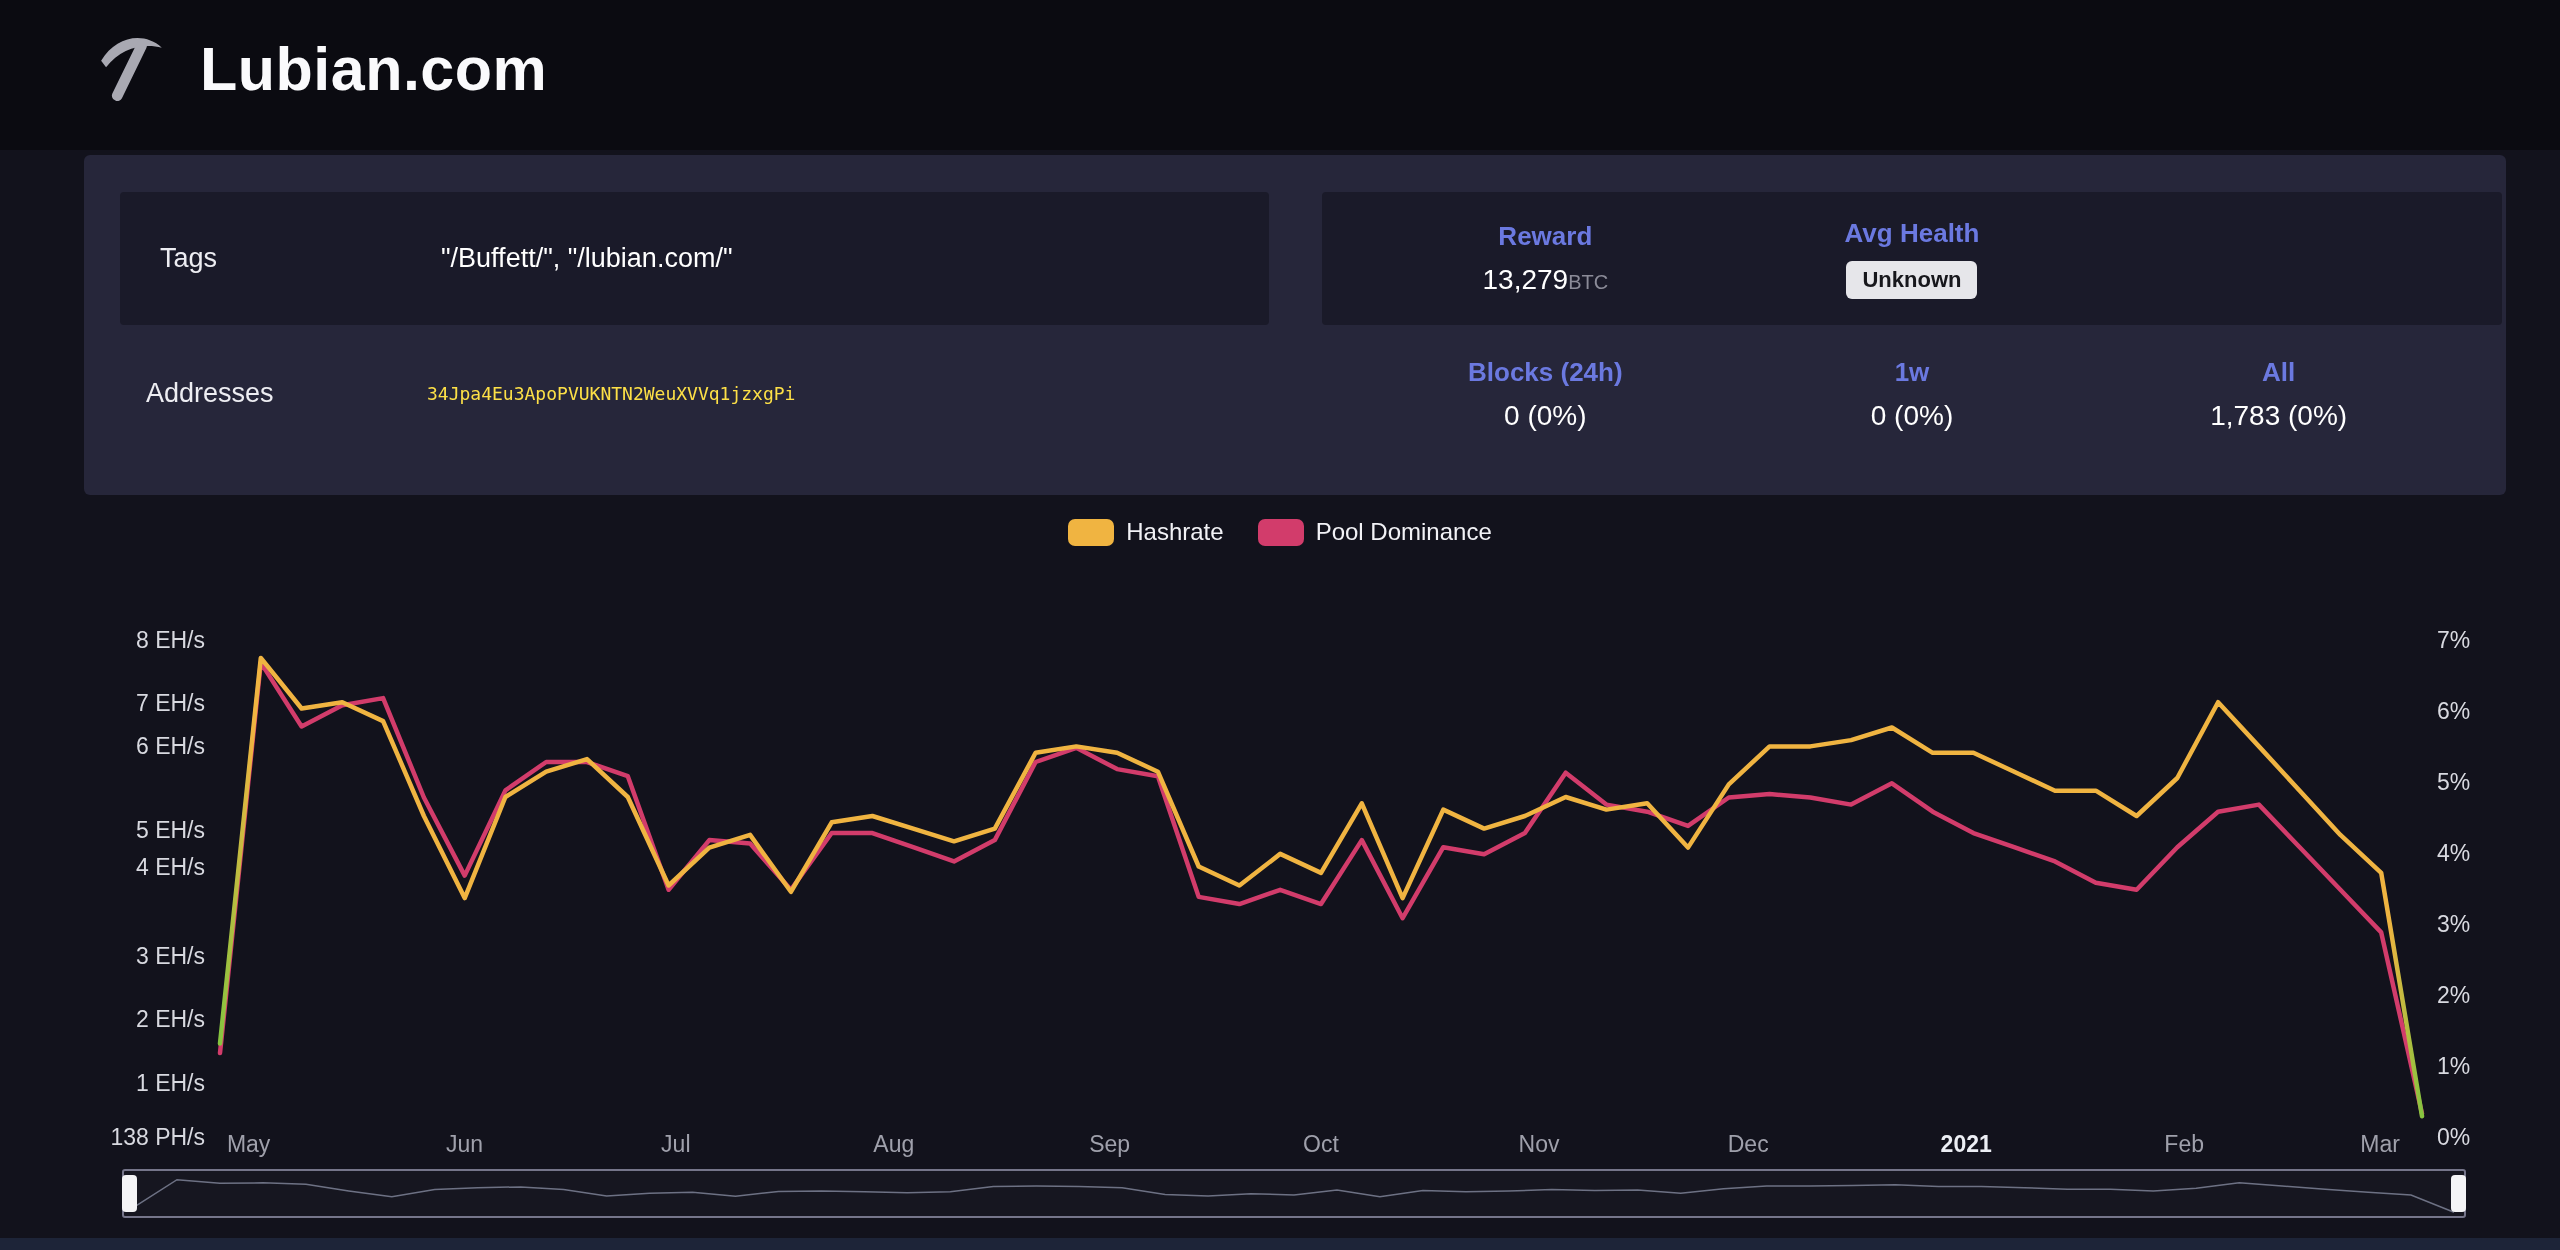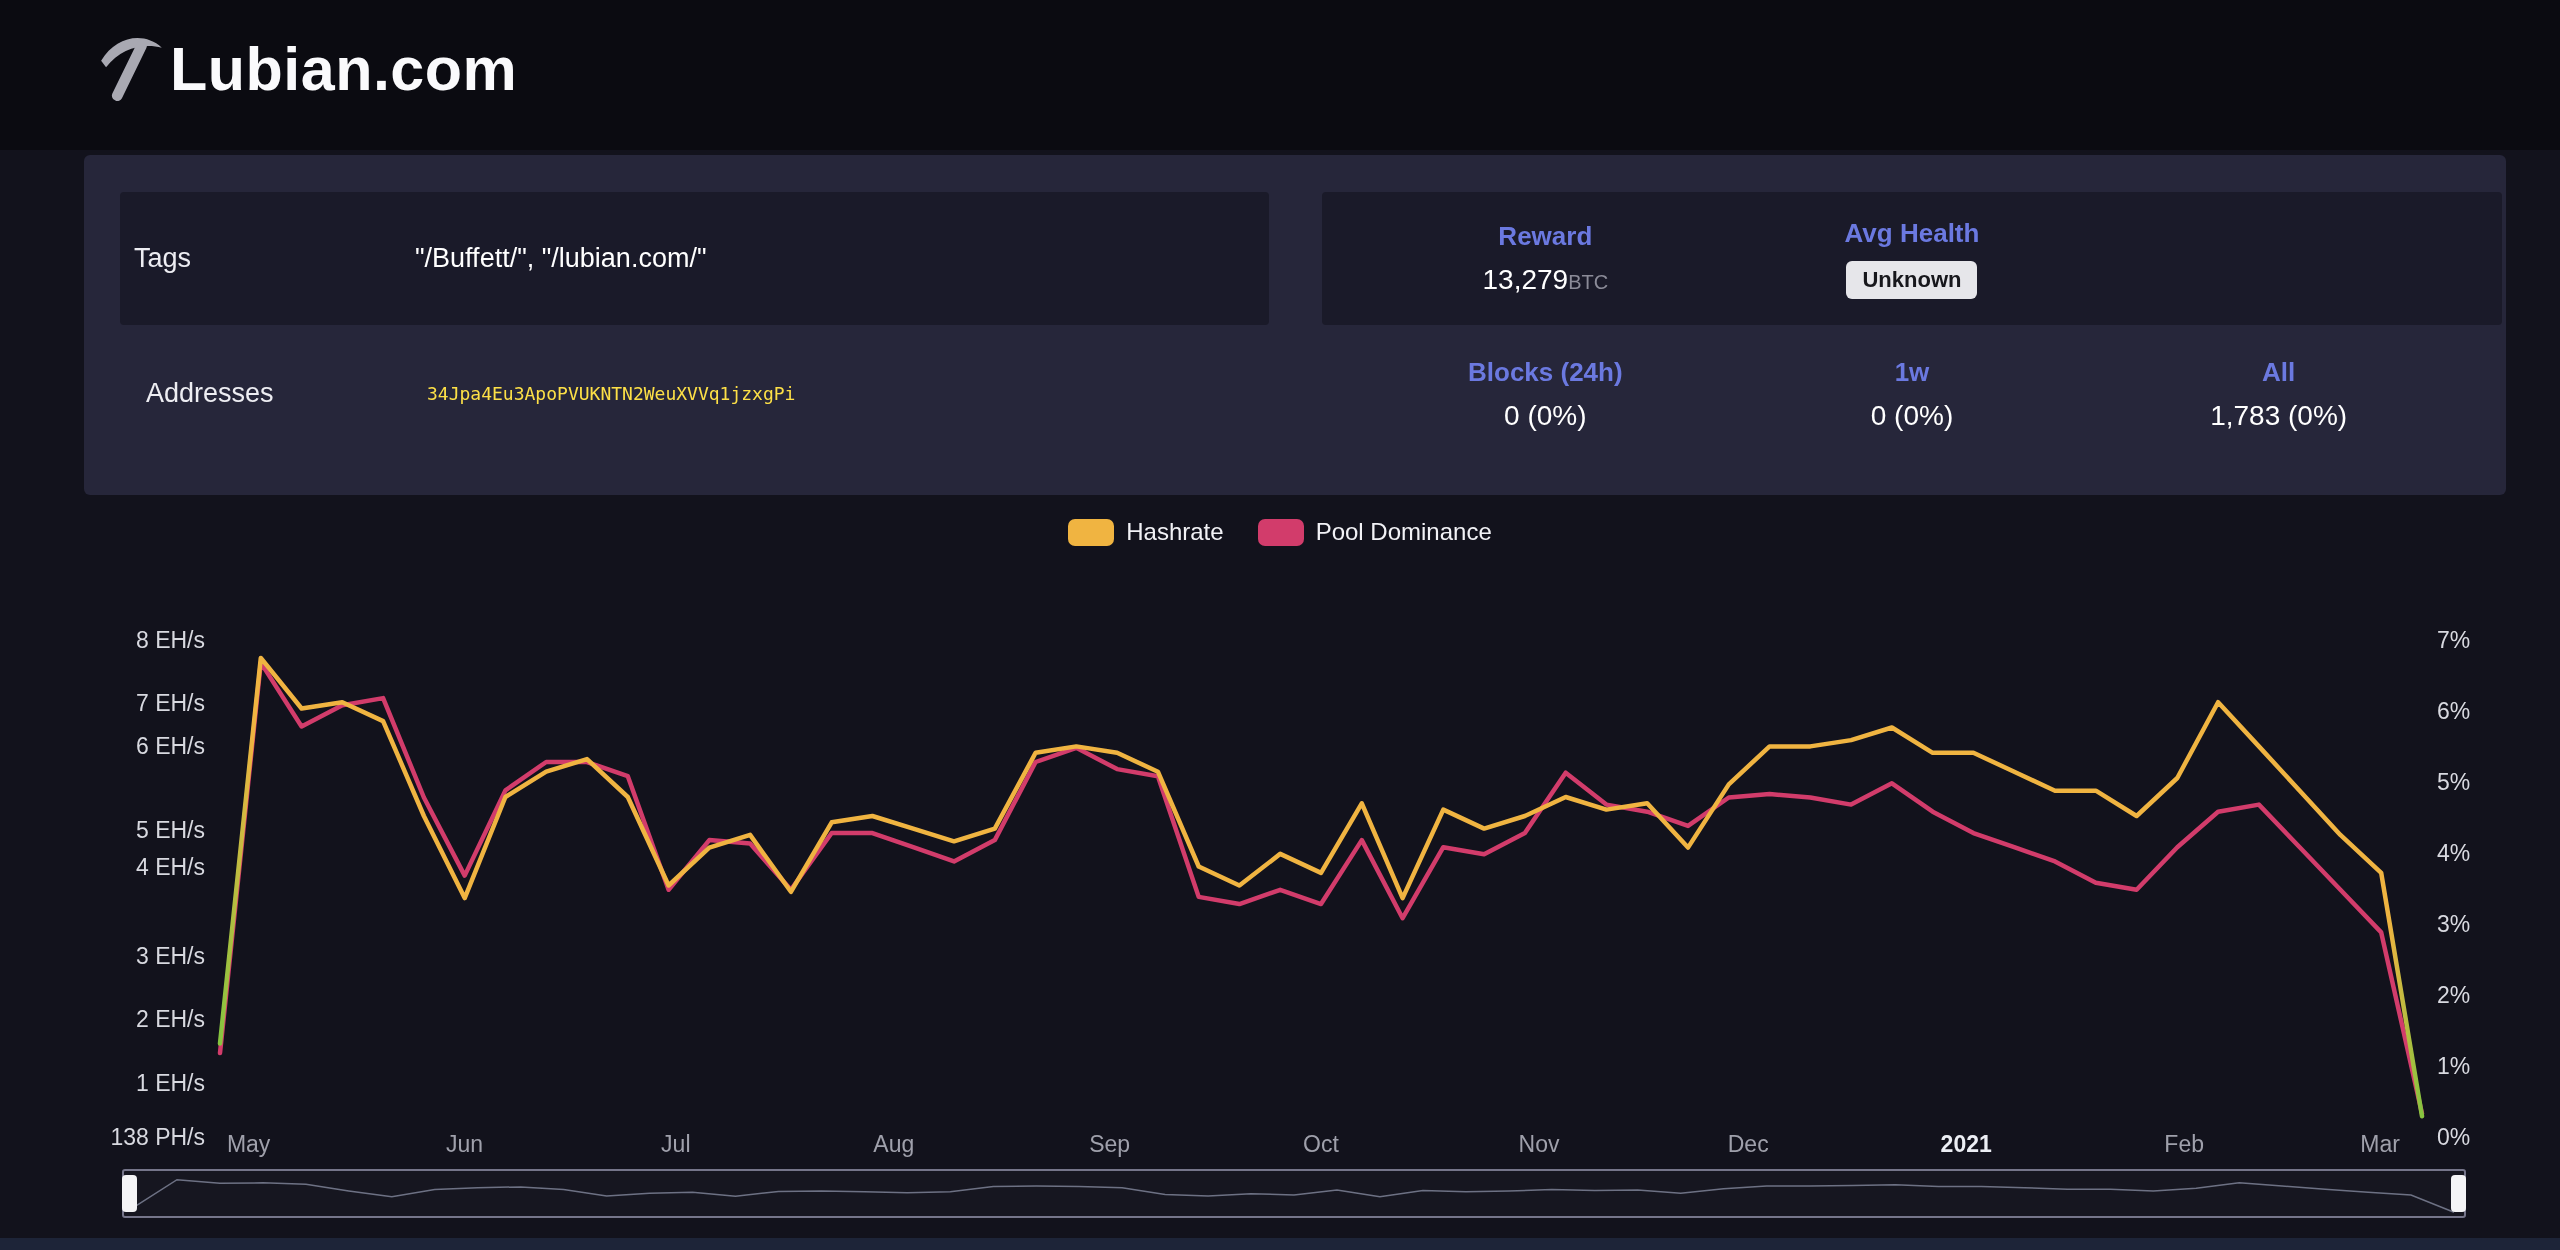--- a/index.html
+++ b/index.html
@@ -5,30 +5,30 @@
   * { margin:0; padding:0; box-sizing:border-box; }
   html,body { background:#000; }
   .page {
     position:relative; width:2560px; height:1250px; overflow:hidden;
     background:#0b0b11; font-family:"Liberation Sans", sans-serif;
   }
   .content-bg { position:absolute; left:0; top:150px; right:0; bottom:0; background:#12121c; }
   .footer-strip { position:absolute; left:0; top:1238px; width:100%; height:12px; background:#1d2438; }
 
   
-  .header { position:absolute; left:88px; top:28px; display:flex; align-items:center; }
+  .header { position:absolute; left:88px; top:28px; display:flex; align-items:center; gap:30px; }
   .logo { width:82px; height:82px; }
   .page-title { font-size:61px; font-weight:700; color:#fafafc; letter-spacing:0.5px; }
 
   
   .panel { position:absolute; left:84px; top:155px; width:2422px; height:340px;
            background:#26263a; border-radius:6px; }
   .panel-left { position:absolute; left:36px; top:37px; width:1149px; }
   .tags-box { height:133px; background:#1a1a29; border-radius:4px;
-              display:flex; align-items:center; padding-left:14px; }
+              display:flex; align-items:center; padding-left:40px; }
   .kv-label { flex:0 0 281px; font-size:27px; color:#ededf2; }
   .kv-value { font-size:27px; color:#ffffff; }
   .addr-row { margin-top:38px; height:60px; display:flex; align-items:center; padding-left:26px; }
   .addr-link { font-family:"DejaVu Sans Mono", monospace; font-size:18px; color:#fde047;
                text-decoration:none; cursor:pointer; }
 
   .panel-right { position:absolute; left:1238px; top:37px; width:1180px; }
   .stats-row { display:grid; grid-template-columns:repeat(3,1fr); align-items:center;
                text-align:center; padding:0 40px; }
   .stats-row.boxed { height:133px; background:#1a1a29; border-radius:4px; }

